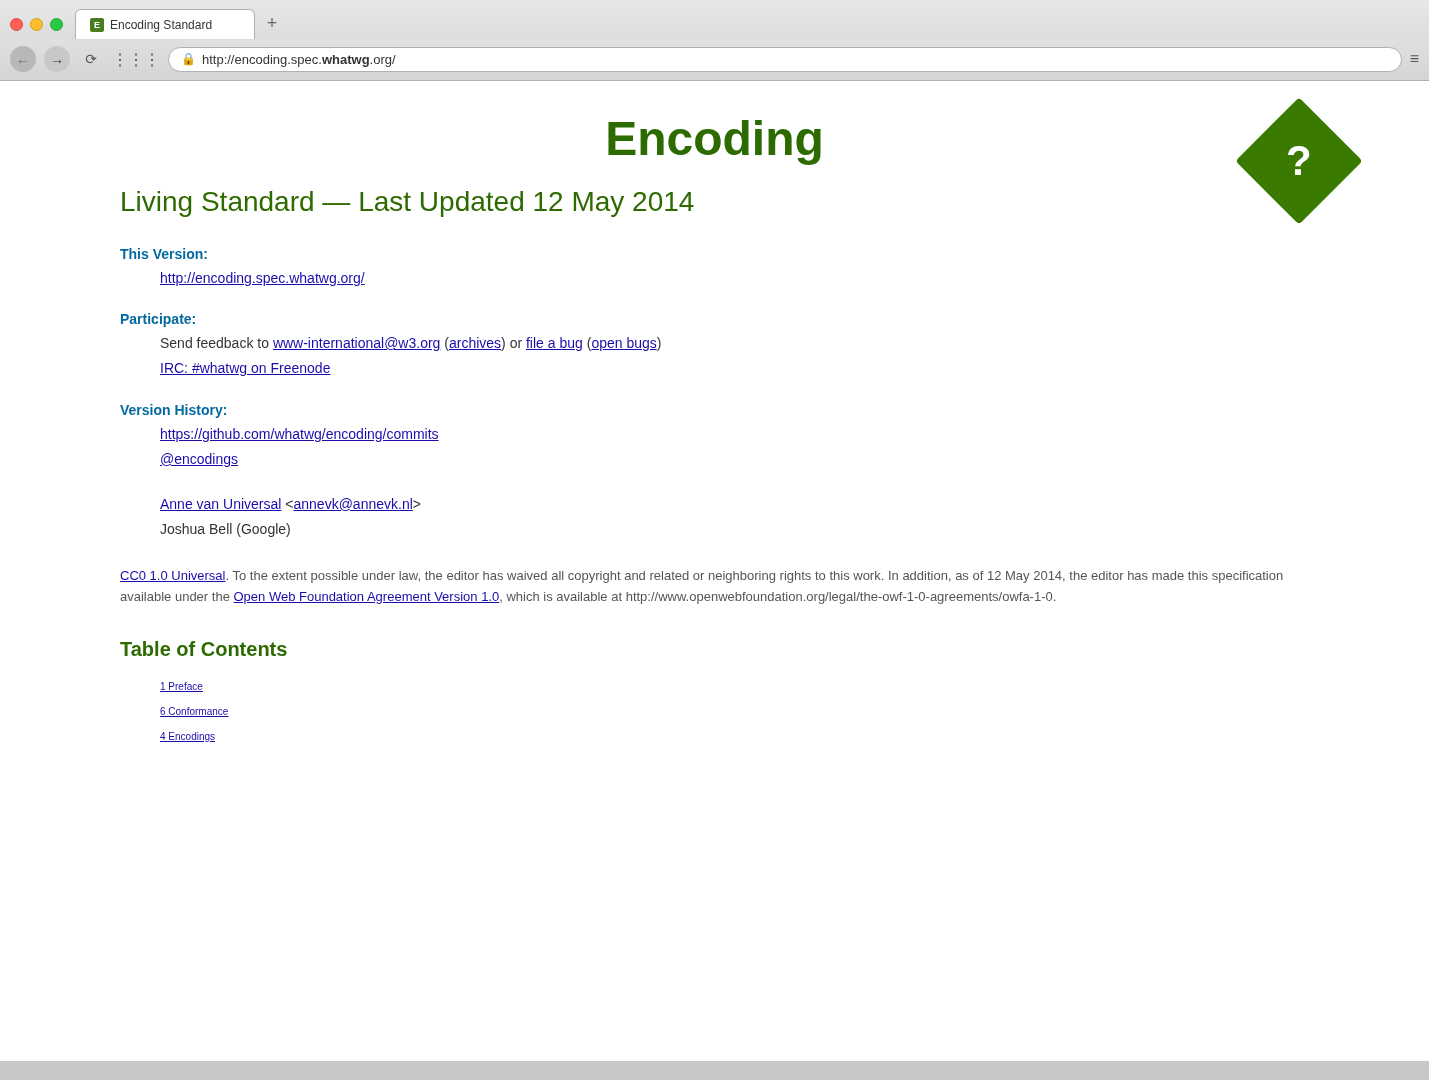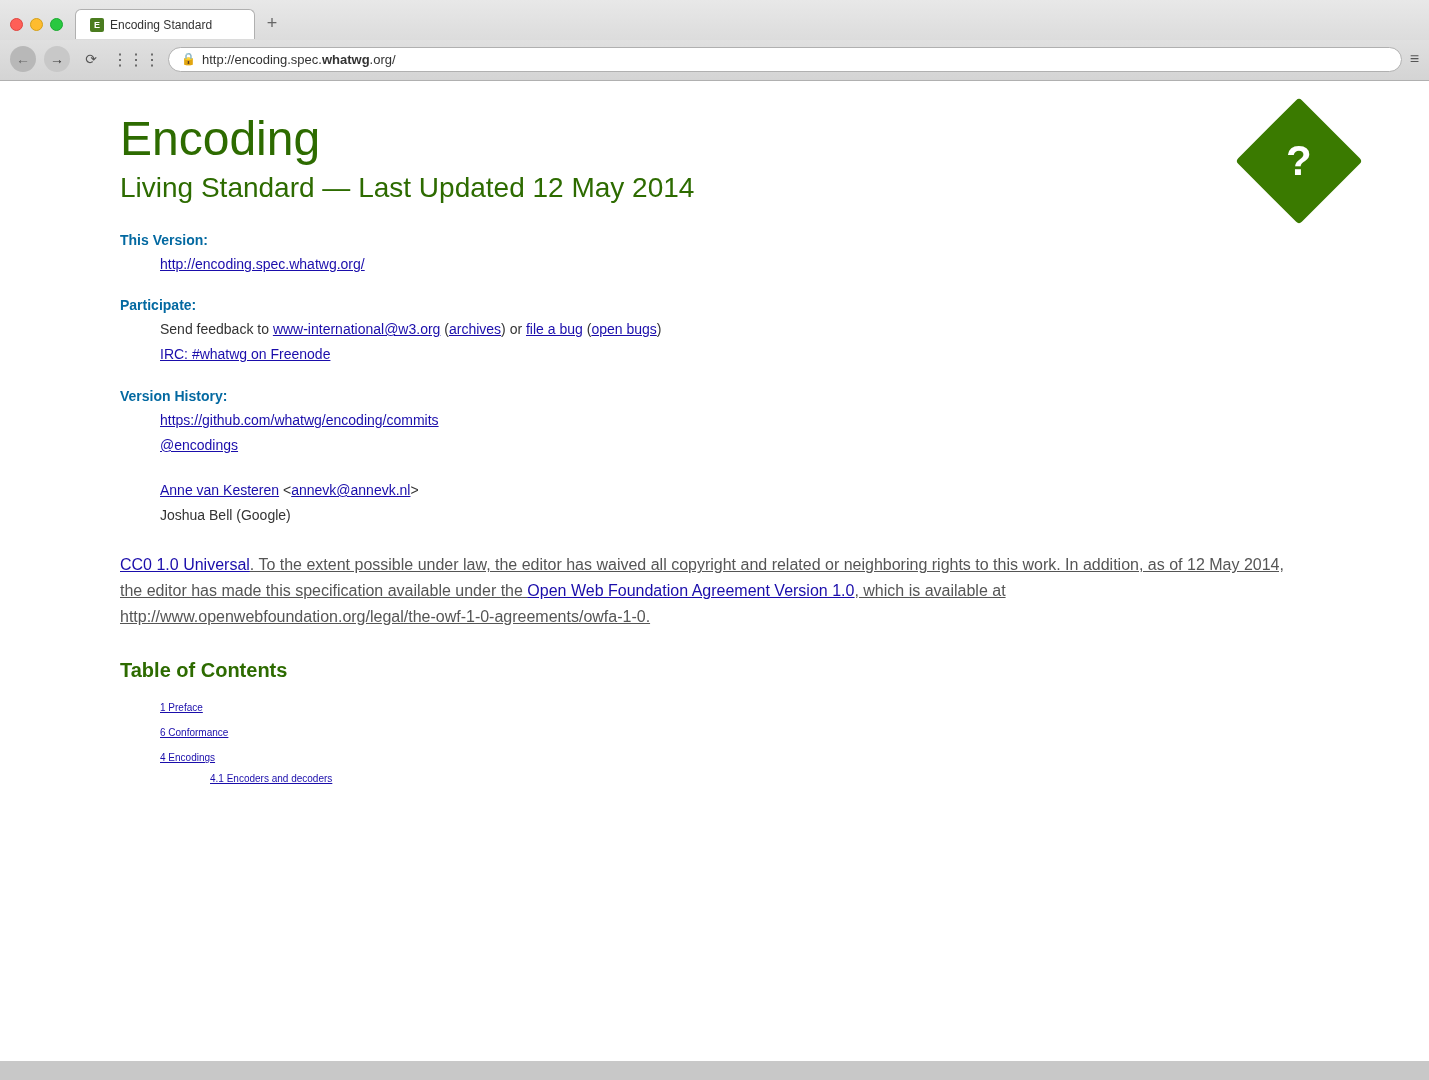--- a/index.html
+++ b/index.html
@@ -161,24 +161,25 @@
     .page-content {
       background: white;
       margin: 0;
       padding: 30px 120px 60px 120px;
       min-height: 980px;
       position: relative;
     }
 
     .page-title {
       font-size: 48px;
-      font-weight: normal;
+      font-weight: bold;
       color: #2d6b00;
-      margin-bottom: 6px;
+      margin-bottom: 20px;
       font-family: Arial, sans-serif;
+      text-align: center;
     }
 
     .page-subtitle {
       font-size: 28px;
       color: #2d6b00;
       margin-bottom: 28px;
       font-weight: normal;
     }
 
     .whatwg-logo {
@@ -224,26 +225,25 @@
       color: #333;
       line-height: 1.8;
     }
 
     .meta-content a {
       color: #1a0dab;
       text-decoration: underline;
     }
 
     .copyright-section {
-      font-size: 16px;
+      font-size: 13px;
       color: #555;
       margin-top: 24px;
       margin-bottom: 30px;
       line-height: 1.6;
-      text-decoration: underline;
     }
 
     .copyright-section a {
       color: #1a0dab;
       text-decoration: underline;
     }
 
     .toc-title {
       font-size: 20px;
       font-weight: bold;
@@ -337,21 +337,21 @@
   <div class="meta-section">
     <div class="meta-label">Version History:</div>
     <div class="meta-content">
       <a href="#">https://github.com/whatwg/encoding/commits</a><br>
       <a href="#">@encodings</a>
     </div>
   </div>
 
   <div class="meta-section">
     <div class="meta-content">
-      <a href="#">Anne van Kesteren</a>
+      <a href="#">Anne van Universal</a>
       <span> &lt;</span><a href="#">annevk@annevk.nl</a><span>&gt;</span>
       <br>
       <span>Joshua Bell (Google)</span>
     </div>
   </div>
 
   <div class="copyright-section">
     <a href="#">CC0 1.0 Universal</a><span>. To the extent possible under law, the editor has waived all copyright and related or neighboring rights to this work. In addition, as of 12 May 2014, the editor has made this specification available under the </span><a href="#">Open Web Foundation Agreement Version 1.0</a><span>, which is available at http://www.openwebfoundation.org/legal/the-owf-1-0-agreements/owfa-1-0.</span>
   </div>
 
@@ -359,21 +359,16 @@
 
   <ul class="toc-list">
     <li>
       <a href="#">1 Preface</a>
     </li>
     <li>
       <a href="#">6 Conformance</a>
     </li>
     <li>
       <a href="#">4 Encodings</a>
-      <ul class="toc-list toc-sub">
-        <li>
-          <a href="#">4.1 Encoders and decoders</a>
-        </li>
-      </ul>
     </li>
   </ul>
 
 </div>
 
 </body></html>

